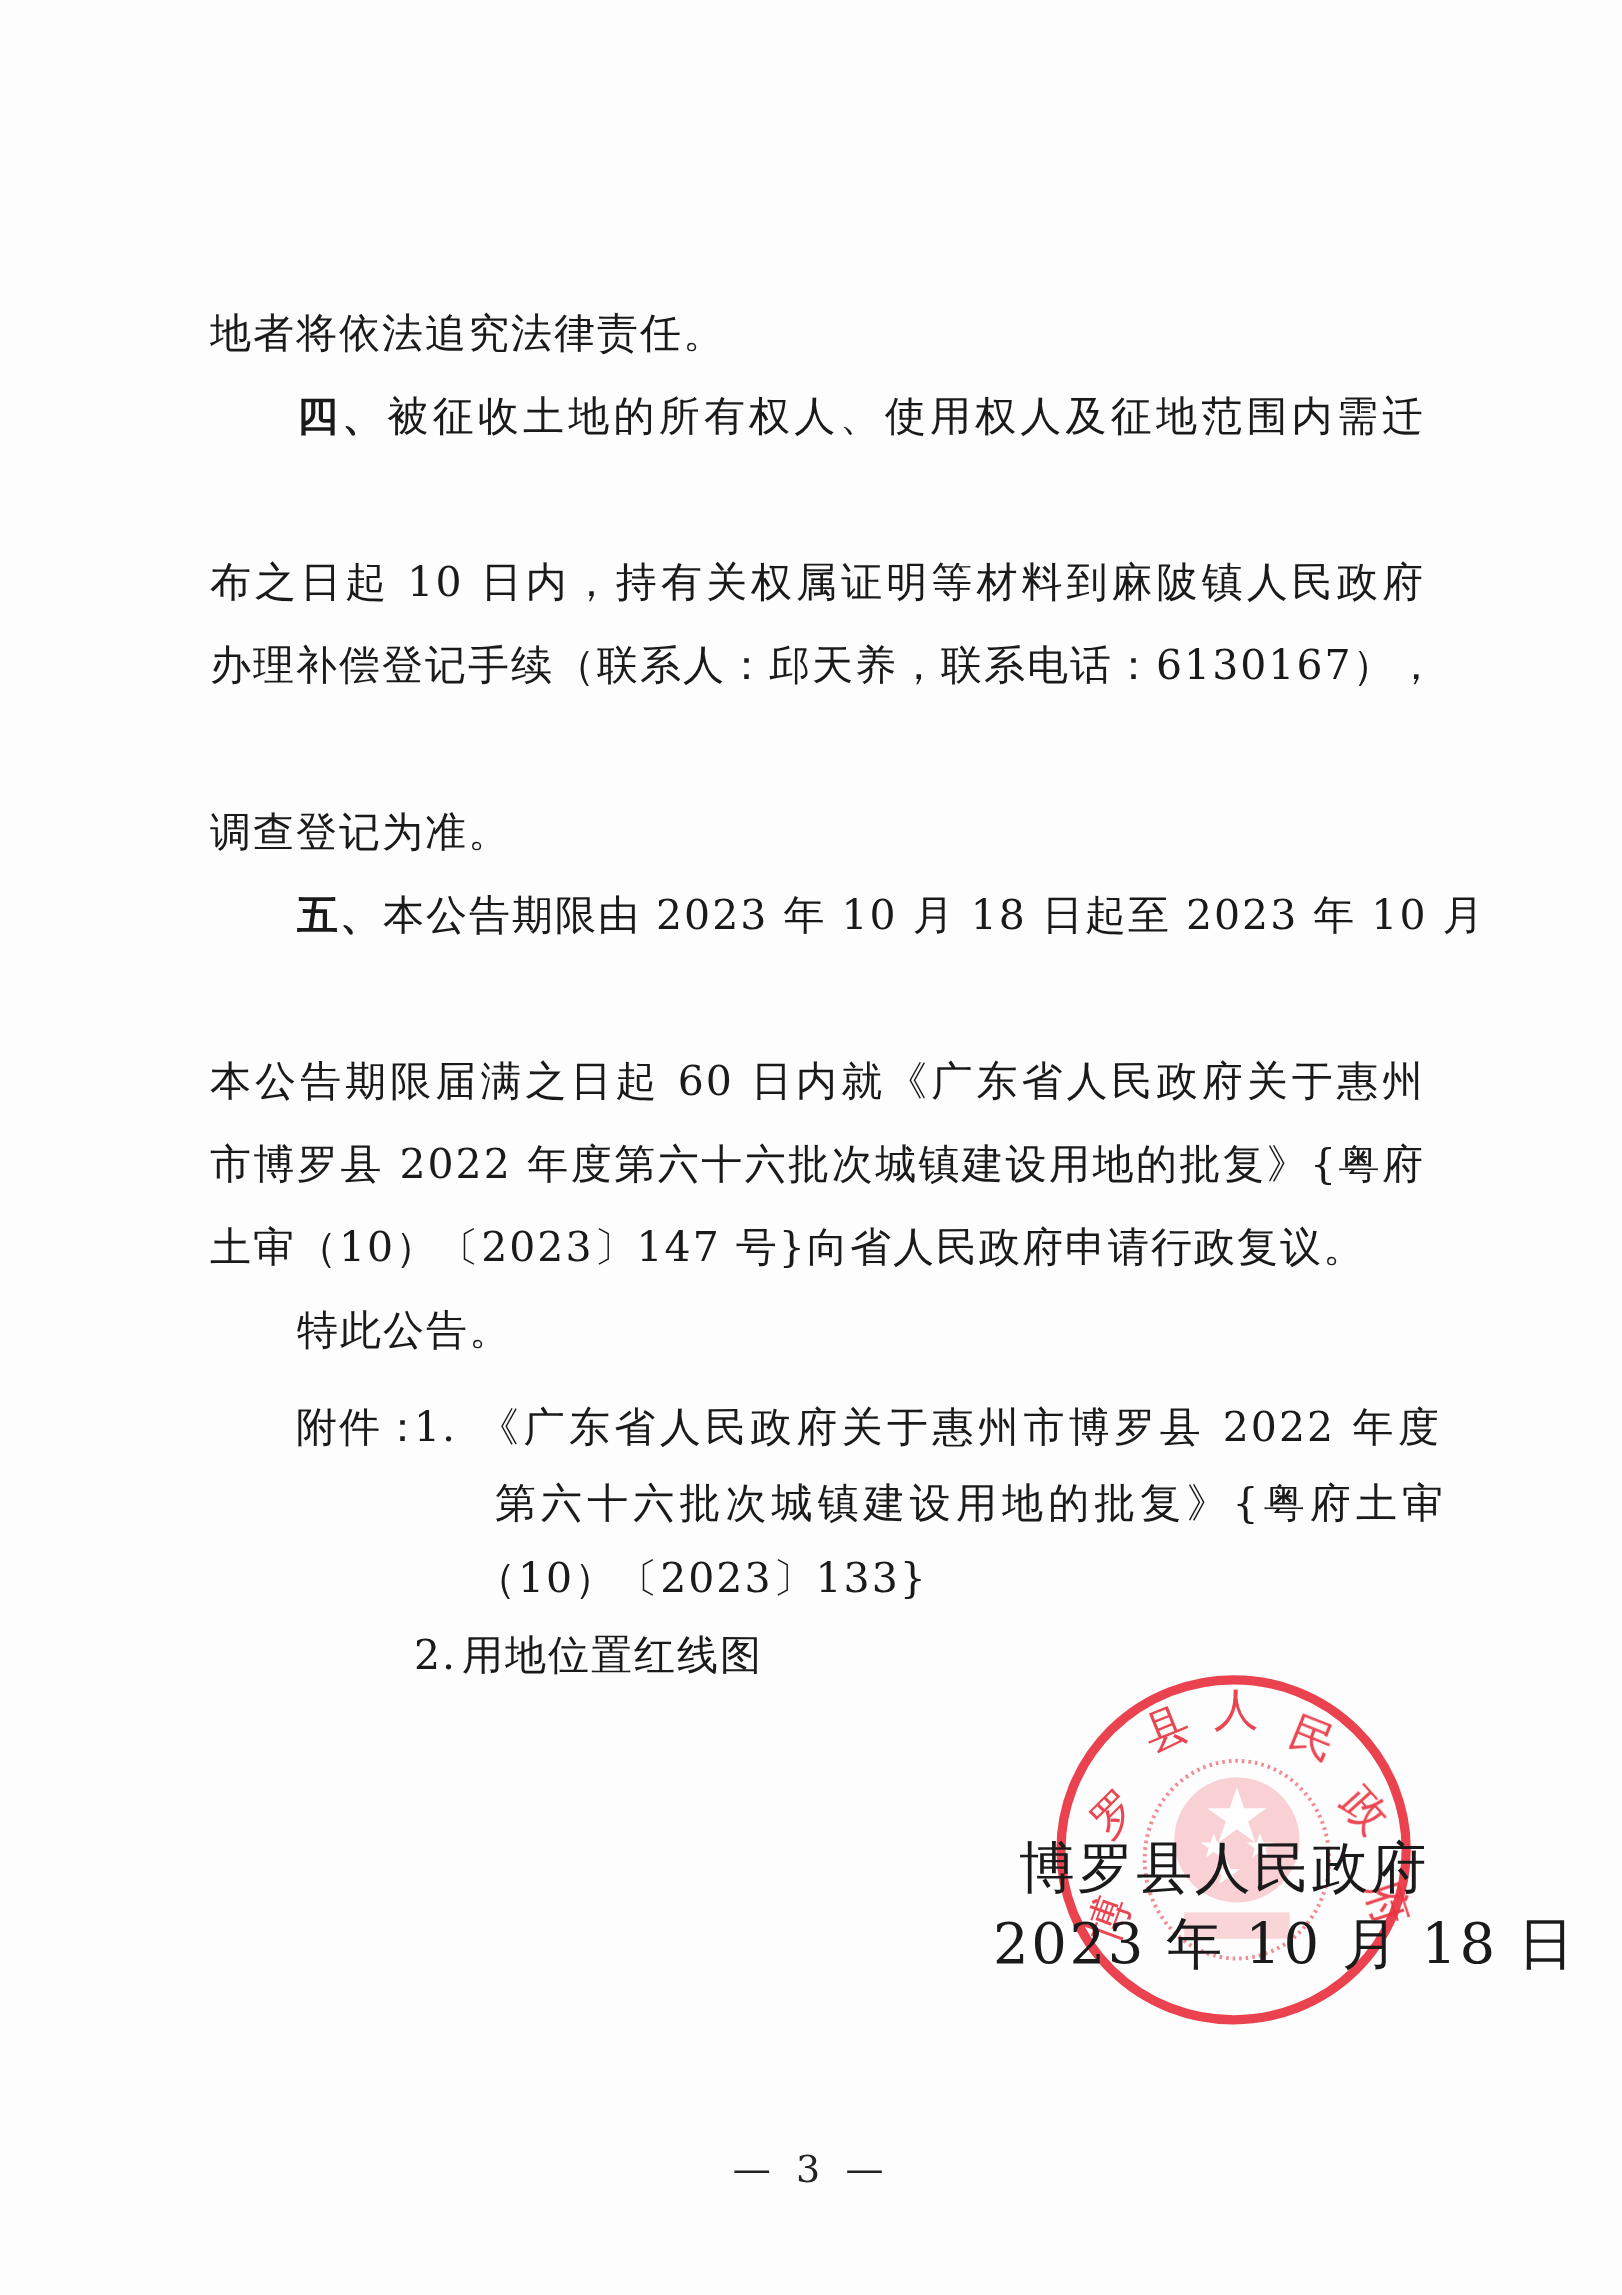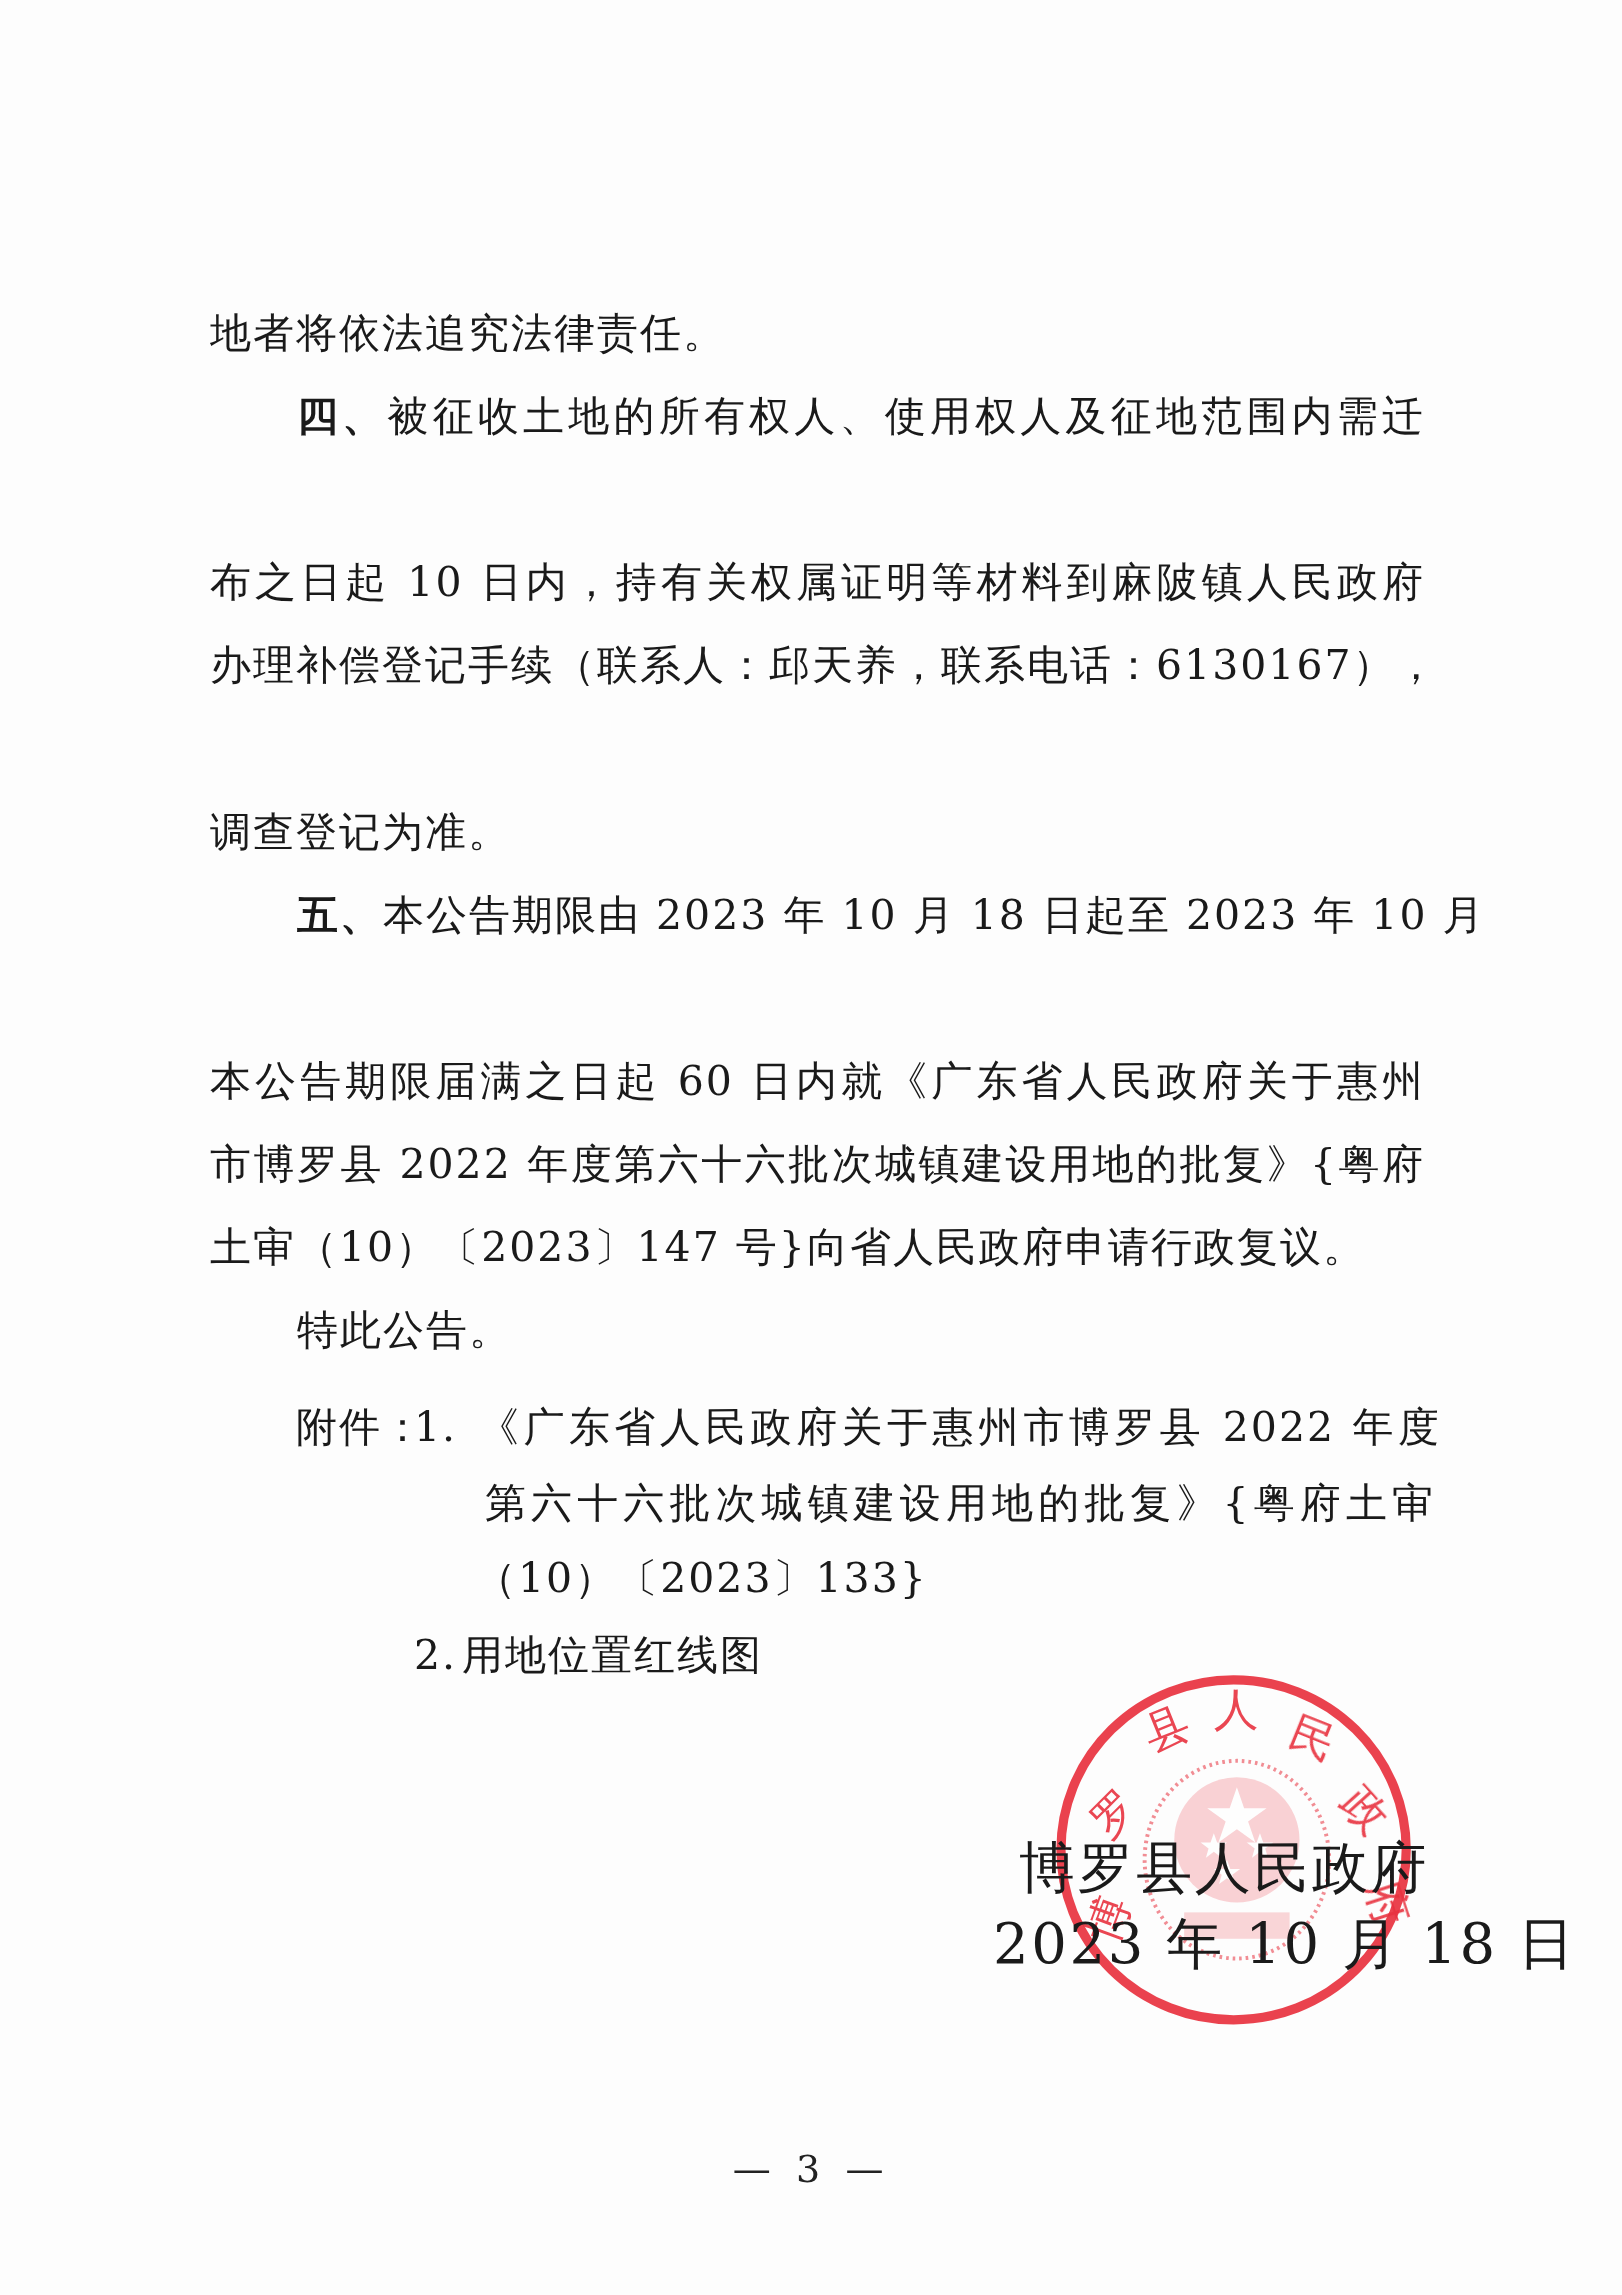--- a/index.html
+++ b/index.html
@@ -36,21 +36,21 @@
   </div>
   <div class="line justify" style="top:1058px;">本公告期限届满之日起 60 日内就《广东省人民政府关于惠州</div>
   <div class="line justify" style="top:1141px;">市博罗县 2022 年度第六十六批次城镇建设用地的批复》{粤府</div>
   <div class="line" style="top:1224px;">土审（10）〔2023〕147 号}向省人民政府申请行政复议。</div>
 
   <div class="line indent" style="top:1307px;font-family:Liberation Serif, serif;">特此公告。</div>
 
   <div class="att" style="left:296px; top:1404px;">附件：</div>
   <div class="att" style="left:414px; top:1404px;">1.</div>
   <div class="att" style="left:478px; top:1404px; width:963px; text-align:justify; text-align-last:justify;">《广东省人民政府关于惠州市博罗县 2022 年度</div>
-  <div class="att" style="left:485px; top:1480px; width:950px; text-align:justify; text-align-last:justify;">第六十六批次城镇建设用地的批复》{粤府土审</div>
+  <div class="att" style="left:495px; top:1480px; width:950px; text-align:justify; text-align-last:justify;">第六十六批次城镇建设用地的批复》{粤府土审</div>
   <div class="att" style="left:475px; top:1555px;">（10）〔2023〕133}</div>
   <div class="att" style="left:414px; top:1632px;">2.</div>
   <div class="att" style="left:462px; top:1632px;">用地位置红线图</div>
 
   <svg class="stamp" viewBox="0 0 640 560">
     <ellipse cx="330" cy="285" rx="262" ry="258" fill="none" stroke="#e8323f" stroke-width="14" opacity="0.92"></ellipse>
 
     <g opacity="0.55">
       <ellipse cx="335" cy="300" rx="140" ry="150" fill="none" stroke="#e8323f" stroke-width="6" stroke-dasharray="4 6"></ellipse>
       <ellipse cx="335" cy="270" rx="95" ry="95" fill="#f06b74" opacity="0.55"></ellipse>

